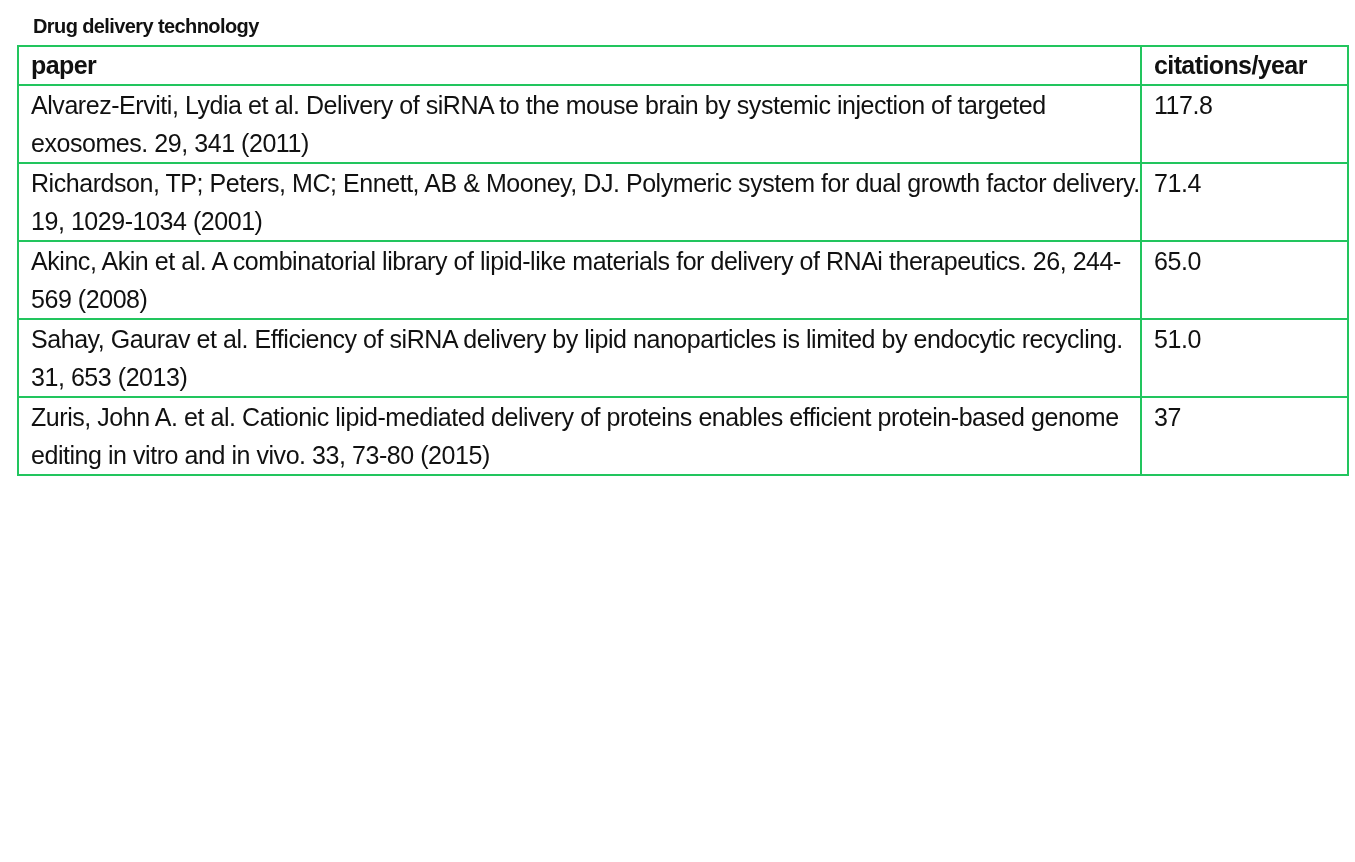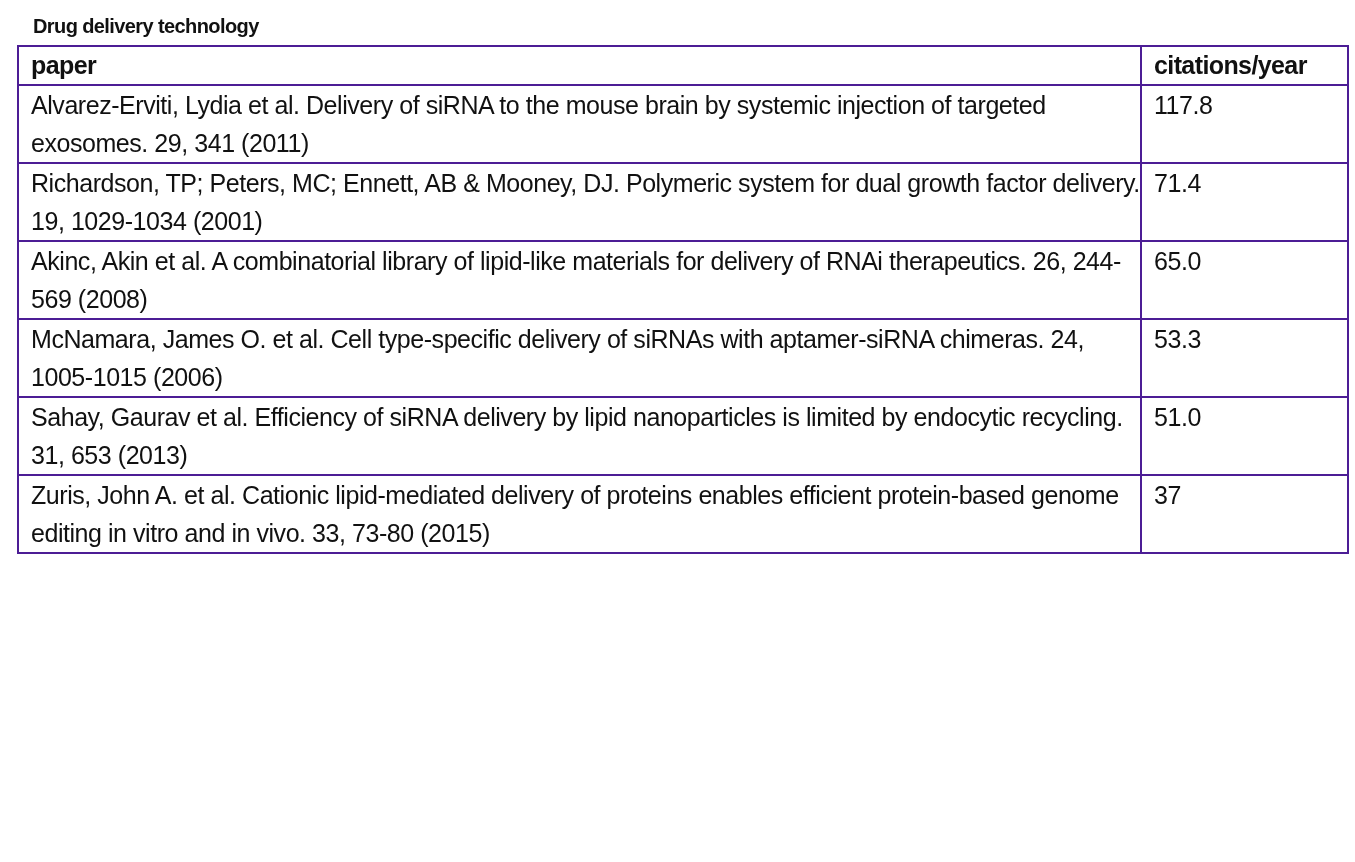--- a/index.html
+++ b/index.html
@@ -26,21 +26,21 @@
     }
     table.citations {
       position: absolute;
       left: 17px;
       top: 45px;
       width: 1330px;
       border-collapse: collapse;
       table-layout: fixed;
     }
     table.citations td, table.citations th {
-      border: 2px solid #4c1d95;
+      border: 2px solid #22c55e;
       vertical-align: top;
       text-align: left;
       padding: 0 0 0 12px;
       font-size: 25px;
       letter-spacing: -0.45px;
       line-height: 38px;
       font-weight: normal;
     }
     table.citations th {
       font-weight: bold;
@@ -79,24 +79,20 @@
     </tr>
     <tr>
       <td>Richardson, TP; Peters, MC; Ennett, AB &amp; Mooney, DJ. Polymeric system for dual growth factor delivery.  19, 1029-1034 (2001)</td>
       <td class="cites-cell">71.4</td>
     </tr>
     <tr>
       <td>Akinc, Akin et al. A combinatorial library of lipid-like materials for delivery of RNAi therapeutics. 26, 244-569 (2008)</td>
       <td class="cites-cell">65.0</td>
     </tr>
     <tr>
-      <td>McNamara, James O. et al. Cell type-specific delivery of siRNAs with aptamer-siRNA chimeras. 24, 1005-1015 (2006)</td>
-      <td class="cites-cell">53.3</td>
-    </tr>
-    <tr>
       <td>Sahay, Gaurav et al. Efficiency of siRNA delivery by lipid nanoparticles is limited by endocytic recycling. 31, 653 (2013)</td>
       <td class="cites-cell">51.0</td>
     </tr>
     <tr>
       <td>Zuris, John A. et al. Cationic lipid-mediated delivery of proteins enables efficient protein-based genome editing in vitro and in vivo. 33, 73-80 (2015)</td>
       <td class="cites-cell">37</td>
     </tr>
   </tbody>
 </table>
 

